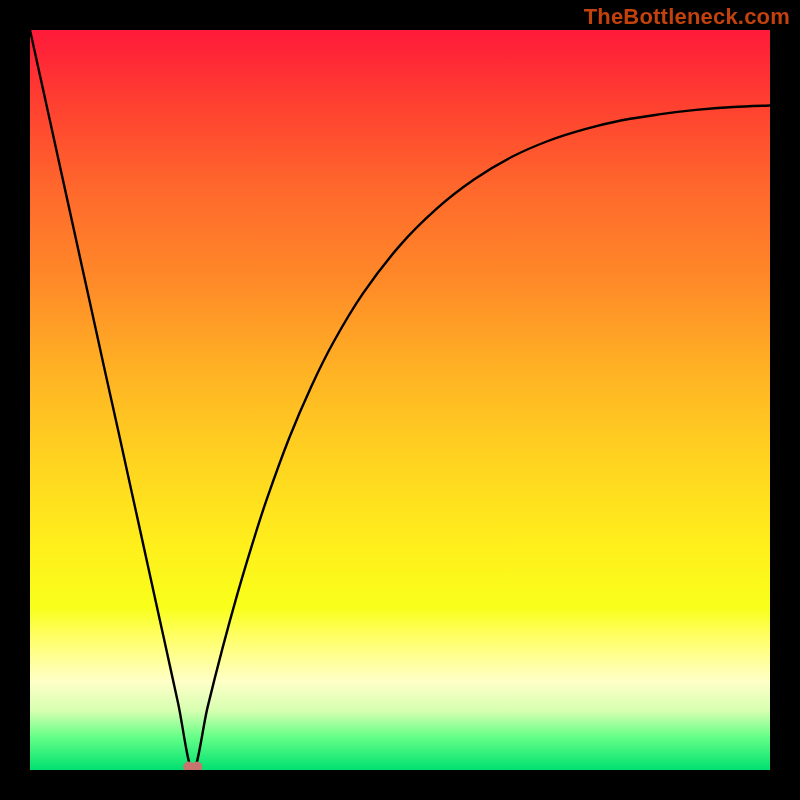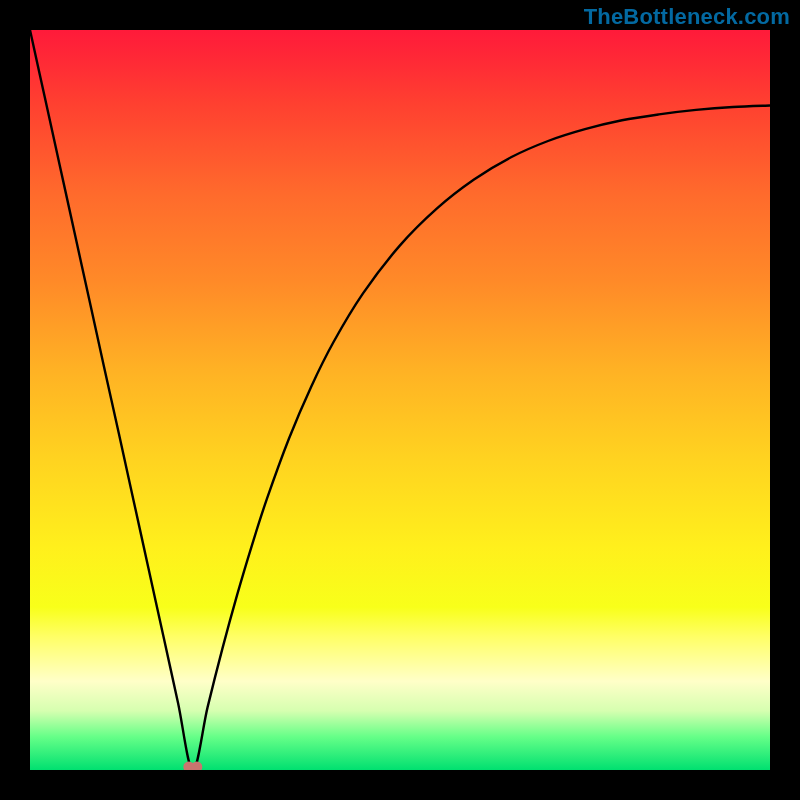--- a/index.html
+++ b/index.html
@@ -51,21 +51,21 @@
   .marker-small {
     fill: #c86260;
   }
   .watermark {
     position: absolute;
     top: 4px;
     right: 10px;
     font-family: Arial, Helvetica, sans-serif;
     font-size: 22px;
     font-weight: 600;
-    color: #0369a1;
+    color: #c2410c;
     letter-spacing: 0.2px;
     user-select: none;
   }
 </style>
 </head>
 <body>
 <div class="frame">
 
   <div class="plot-area">
     <svg class="curve" viewBox="0 0 740 740" preserveAspectRatio="none">

